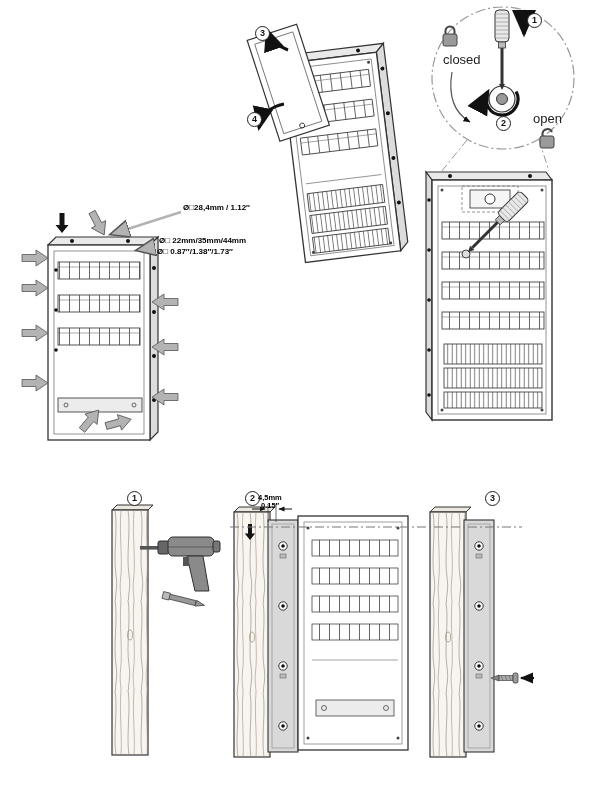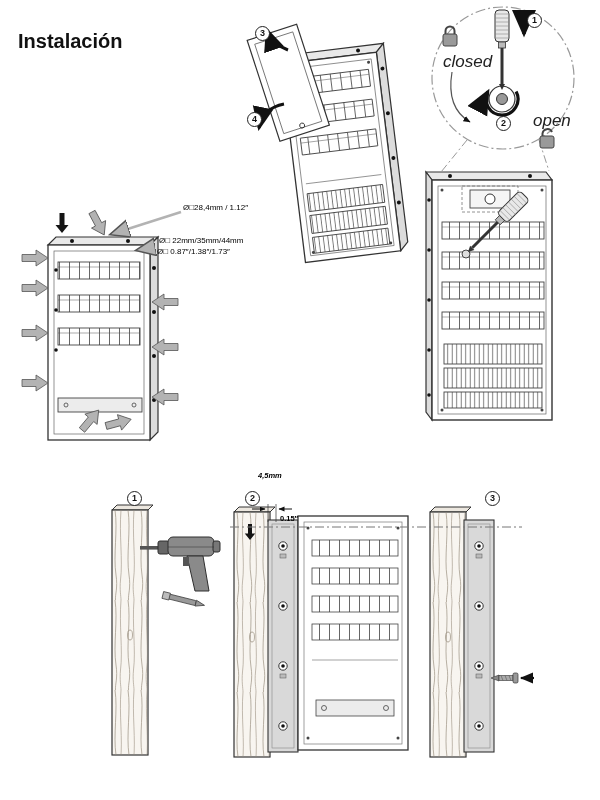--- a/index.html
+++ b/index.html
@@ -1,21 +1,21 @@
 <!DOCTYPE html>
 <html><head>
 <meta charset="utf-8">
 <style>
   html,body{margin:0;padding:0;background:#fff;}
   .page{position:relative;width:600px;height:800px;background:#ffffff;
         font-family:"Liberation Sans",sans-serif;overflow:hidden;}
   svg.canvas{position:absolute;left:0;top:0;}
   .title{position:absolute;left:18px;top:30px;font-size:20px;font-weight:700;color:#111;}
-  .lock-label{position:absolute;font-size:17px;color:#222;font-style:italic;}
-  .dim{position:absolute;font-size:8px;font-weight:400;color:#000;white-space:nowrap;}
+  .lock-label{position:absolute;font-size:13px;color:#222;}
+  .dim{position:absolute;font-size:8px;font-weight:700;color:#000;white-space:nowrap;}
   .mdim{position:absolute;font-size:7.5px;font-weight:700;color:#000;white-space:nowrap;}
   .circ{position:absolute;width:13px;height:13px;border:1.2px solid #222;border-radius:50%;
         font-size:9px;line-height:13px;text-align:center;background:#fff;color:#111;
         font-weight:600;box-sizing:content-box;}
 </style>
 </head>
 <body>
 
 <div class="page">
 
@@ -265,34 +265,33 @@
       <line x1="0" y1="-2.5" x2="2" y2="2.5" stroke="#555" stroke-width="0.6"></line>
       <line x1="4" y1="-2.5" x2="6" y2="2.5" stroke="#555" stroke-width="0.6"></line>
       <rect x="8" y="-5" width="5" height="10" rx="1.5" fill="#999" stroke="#333" stroke-width="0.7"></rect>
     </g>
     <line x1="534" y1="678" x2="521" y2="678" stroke="#111" stroke-width="2.2" marker-end="url(#mtiny)"></line>
   </g>
 
   <line x1="230" y1="527" x2="522" y2="527" stroke="#777" stroke-width="1" stroke-dasharray="9 3 2 3"></line>
 </svg>
 
-<div class="title">Instalación</div>
 
 <div class="lock-label" style="left:443px;top:52px;">closed</div>
 <div class="lock-label" style="left:533px;top:111px;">open</div>
 
 <span class="circ" style="left:527px;top:13px;">1</span>
 <span class="circ" style="left:496px;top:116px;">2</span>
 <span class="circ" style="left:255px;top:26px;">3</span>
 <span class="circ" style="left:247px;top:112px;">4</span>
 
 <div class="dim" style="left:183px;top:203px;">Ø□28,4mm / 1.12″</div>
 <div class="dim" style="left:159px;top:236px;">Ø□ 22mm/35mm/44mm</div>
 <div class="dim" style="left:157px;top:247px;text-align:center;">Ø□ 0.87″/1.38″/1.73″</div>
 
 <span class="circ" style="left:127px;top:491px;">1</span>
 <span class="circ" style="left:245px;top:491px;">2</span>
 <span class="circ" style="left:485px;top:491px;">3</span>
 
-<div class="mdim" style="left:258px;top:471px;font-style:italic;">4,5mm</div>
-<div class="mdim" style="left:261px;top:514px;margin-left:19px;">0.15″</div>
+<div class="mdim" style="left:258px;top:493px;">4,5mm</div>
+<div class="mdim" style="left:261px;top:501px;">0.15″</div>
 
 </div>
 
 </body></html>

